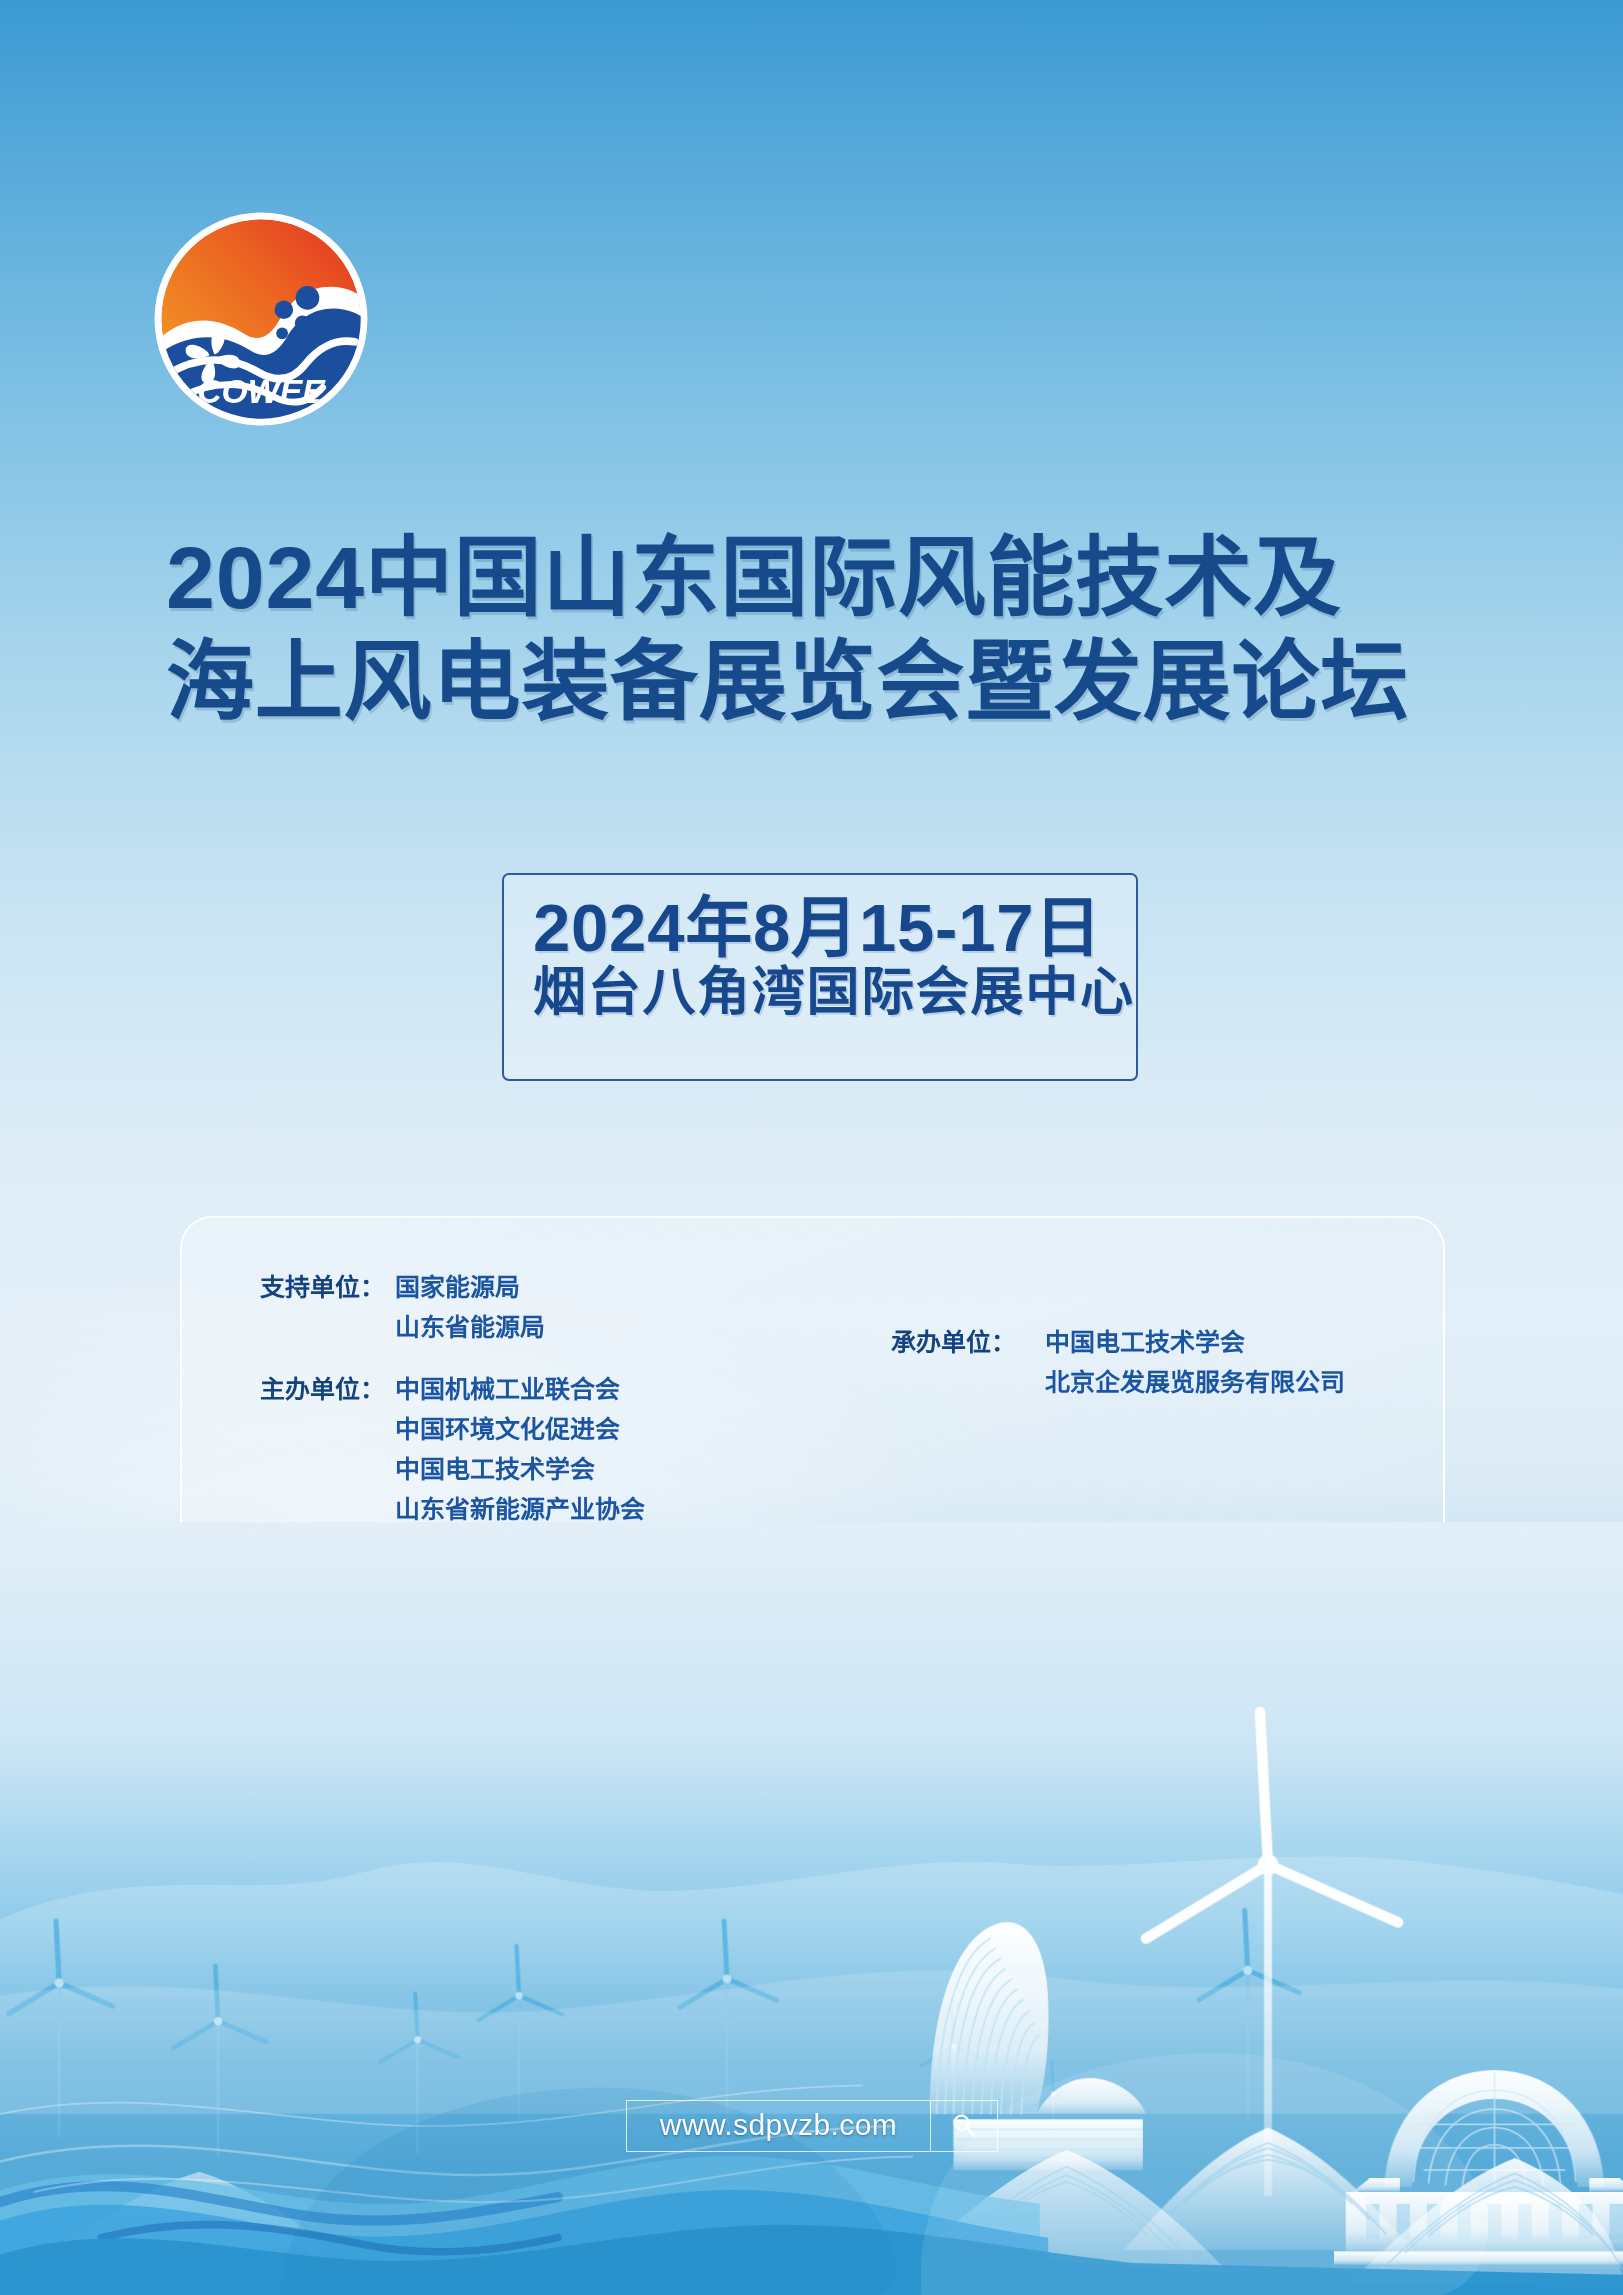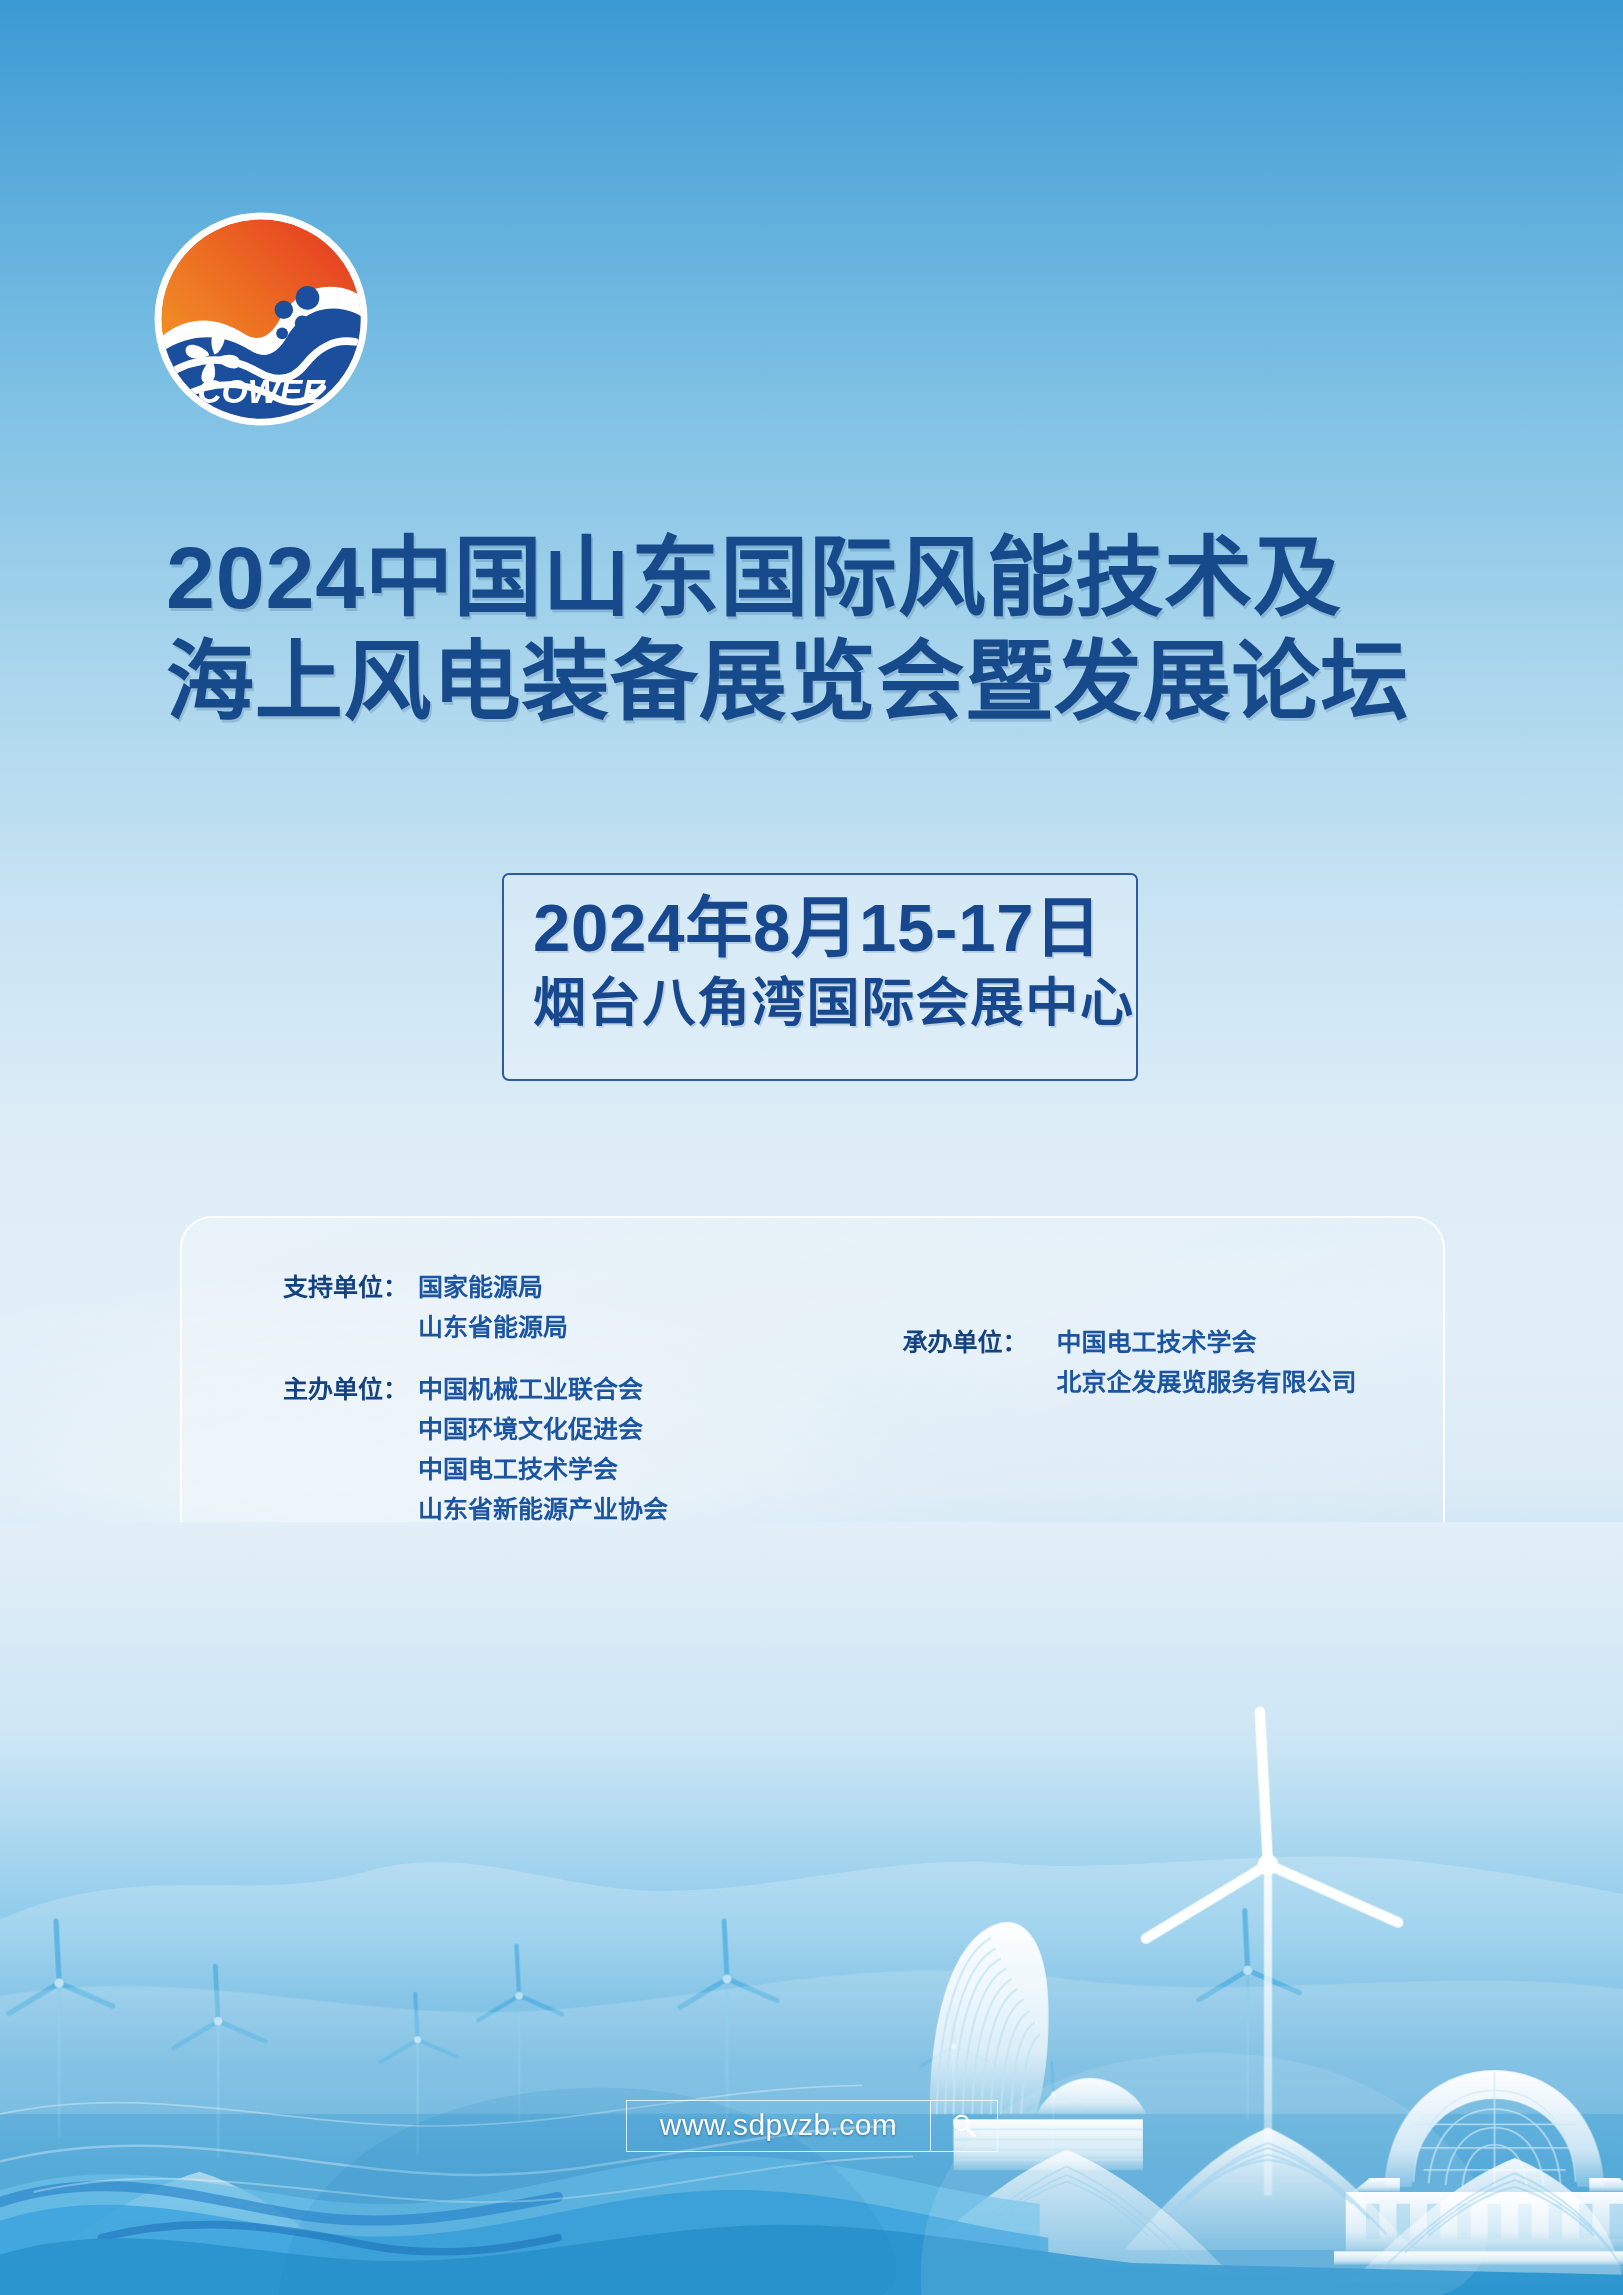--- a/index.html
+++ b/index.html
@@ -67,38 +67,37 @@
     border-radius:7px;
     background:rgba(233,243,250,.42);
     padding:18.6px 0 0 29px;
   }
   .datebox .d1 {
     color:#17478c; font-weight:bold; font-size:67px; line-height:1.0;
     letter-spacing:0.8px; white-space:nowrap;
     text-shadow:1.7px 1.7px 0 rgba(21,60,110,.16);
   }
   .datebox .d2 {
-    margin-top:15px;
+    margin-top:4px;
     color:#17478c; font-weight:bold; font-size:53px; line-height:1.0;
     letter-spacing:1.7px; white-space:nowrap;
     text-shadow:1.7px 1.7px 0 rgba(21,60,110,.16);
   }
 
   
   .orgpanel {
     position:absolute; left:180px; top:1216px;
     width:1265px; height:365px;
     border:2.5px solid rgba(255,255,255,.92);
     border-radius:32px;
     background:linear-gradient(160deg, rgba(255,255,255,.30), rgba(255,255,255,.06));
   }
   .orgcols {
     position:absolute; inset:0;
     display:flex;
-    margin-left:23px;
   }
   .orgcol { position:relative; }
   .orgcol.left  { width:643px; padding:49px 0 0 78px; }
   .orgcol.right { width:622px; padding:41px 0 0 68px; }
 
   .orggroup { display:flex; margin-bottom:6.8px; }
   .orggroup + .orggroup { margin-top:22px; }
   .orglabel {
     color:#14417f; font-weight:bold; font-size:25px; line-height:40px;
     white-space:nowrap; flex:0 0 auto;

